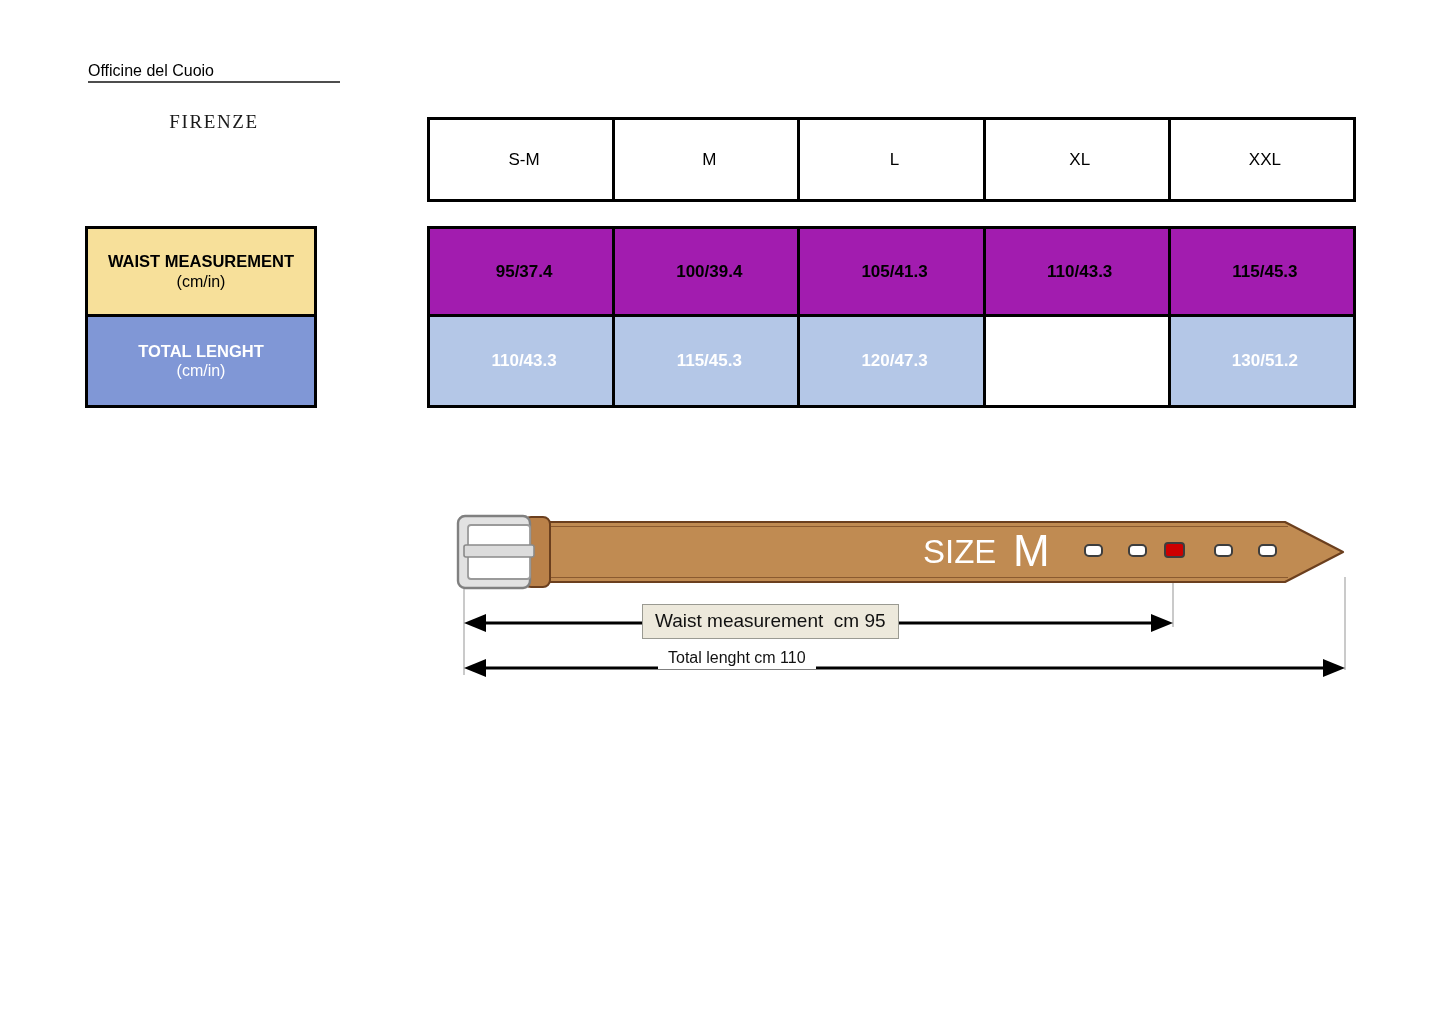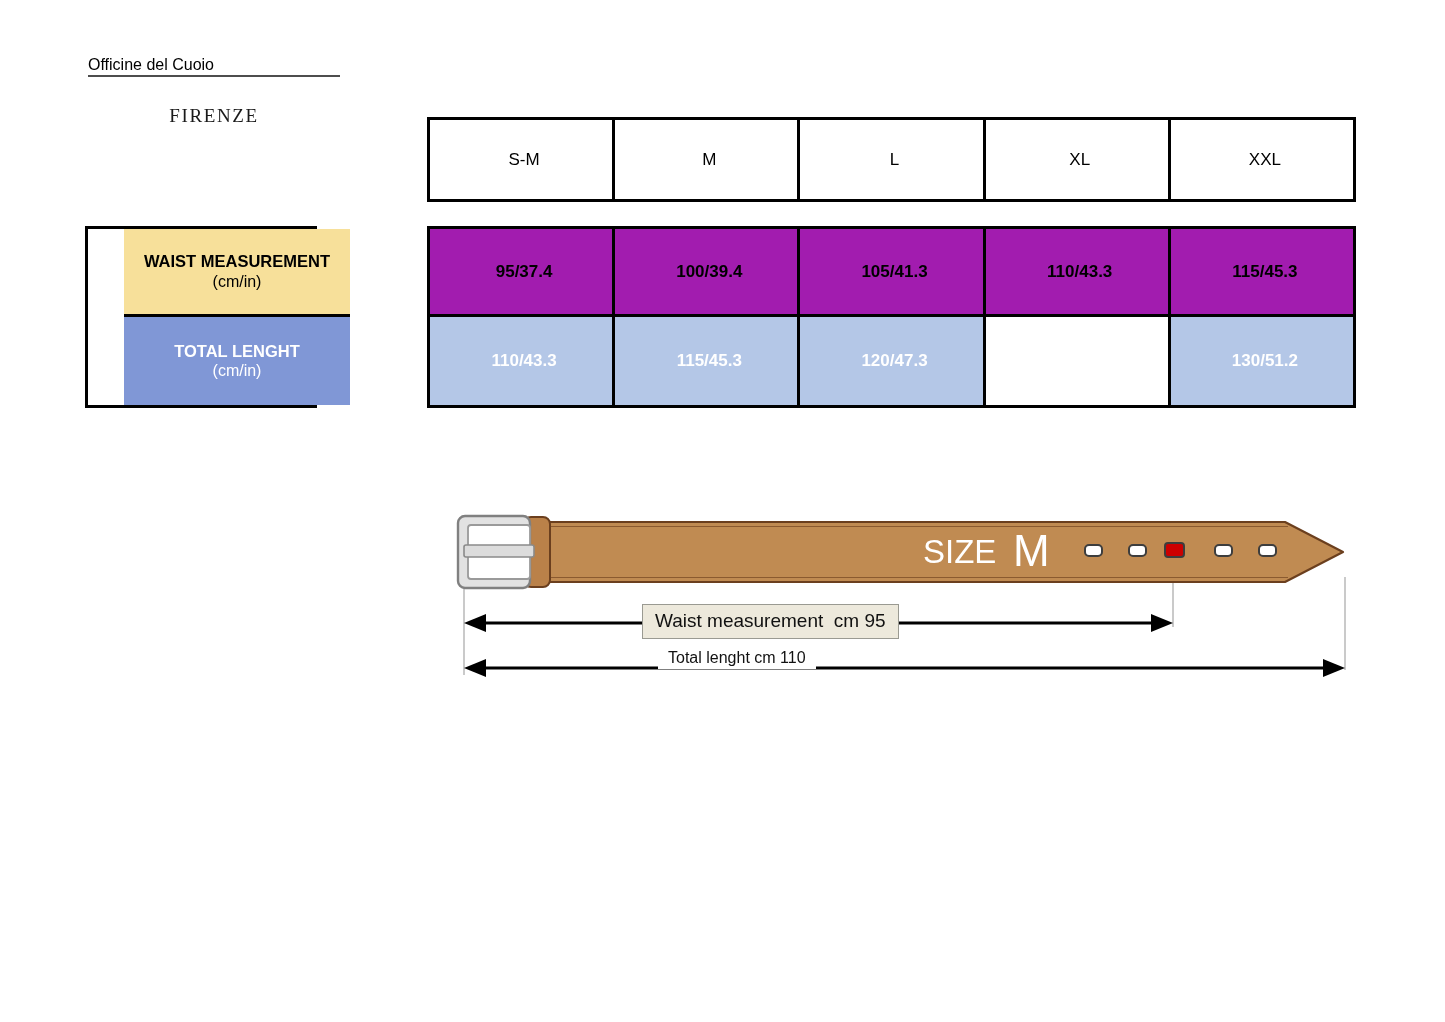--- a/index.html
+++ b/index.html
@@ -8,21 +8,21 @@
     background: #ffffff;
   }
   body {
     width: 1445px; height: 1022px;
     position: relative;
     font-family: "Liberation Sans", sans-serif;
     overflow: hidden;
   }
 
   
-  #brand { position: absolute; left: 88px; top: 56px; width: 260px; }
+  #brand { position: absolute; left: 88px; top: 62px; width: 260px; }
   #brand-rule {
     width: 252px; height: 2px; background: #4d4d4d; margin-top: 1px;
   }
   #brand-sub {
     font-family: "Liberation Serif", serif;
     font-size: 19px;
     color: #1a1a1a;
     letter-spacing: 1.6px;
     text-align: center;
     width: 252px;
@@ -35,21 +35,20 @@
     width: 232px; height: 182px;
     border: 3px solid #000;
     background: #fff;
   }
   .rl-cell {
     width: 100%;
     display: flex; flex-direction: column;
     align-items: center; justify-content: center;
     text-align: center;
     line-height: 1.25;
-    margin-left: 36px;
   }
   #rl-waist {
     height: 50%;
     background: #F7E09A;
     color: #000;
     border-bottom: 3px solid #000;
     font-size: 16.5px; font-weight: bold;
   }
   #rl-waist .unit { font-weight: normal; font-size: 16px; }
   #rl-total {

